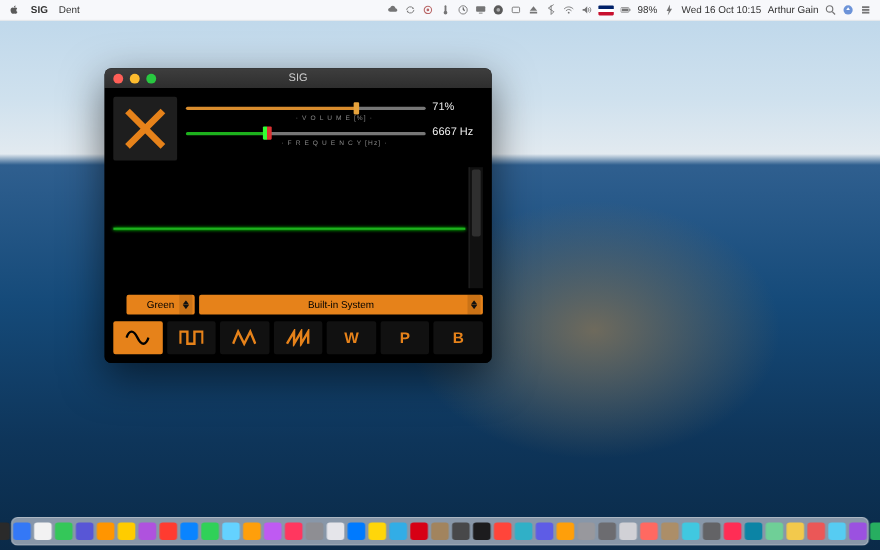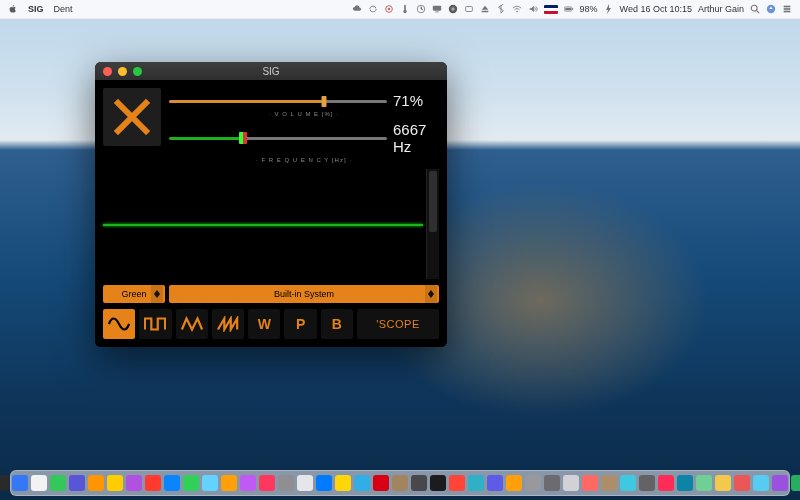--- a/index.html
+++ b/index.html
@@ -63,31 +63,31 @@
   .bigicon svg{width:40px;height:40px;}
 
   .sliders{flex:1;display:flex;flex-direction:column;gap:4px;padding-top:4px;}
   .srow{display:flex;align-items:center;gap:6px;}
   .strack{position:relative;flex:1;height:8px;}
   .strack .bar{position:absolute;left:0;right:0;top:3px;height:3px;border-radius:2px;}
   .strack.vol .bar{background:linear-gradient(to right,#d98d2e 0 71%,#777 71% 100%);}
   .strack.vol .thumb{position:absolute;top:-1px;left:71%;transform:translateX(-50%);width:5px;height:11px;background:#e6a23c;border-radius:1px;}
   .strack.freq .bar{background:linear-gradient(to right,#1db11d 0 34%,#777 34% 100%);}
   .strack.freq .meter{position:absolute;left:34%;transform:translateX(-50%);top:-2px;width:8px;height:12px;background:linear-gradient(90deg,#3f3 0 50%,#d33 50% 100%);border-radius:1px;}
-  .sval{width:46px;font-size:15px;color:#eee;text-align:left;}
+  .sval{width:46px;font-size:10px;color:#eee;text-align:left;}
   .slabel{font-size:6px;letter-spacing:1px;color:#888;text-align:center;margin-top:-2px;}
 
   .scope{
     margin-top:6px;height:110px;background:#000;position:relative;border:0;
   }
   .scope .trace{position:absolute;left:0;right:16px;top:50%;height:2px;background:linear-gradient(90deg,#1db11d,#1db11d);box-shadow:0 0 3px #0f0;}
   .scope .vscroll{position:absolute;right:0;top:0;bottom:0;width:12px;background:#111;border-left:1px solid #222;}
   .scope .vscroll .thumb{position:absolute;top:2px;left:2px;right:2px;height:55%;background:#2f2f2f;border-radius:2px;}
 
-  .cfgrow{display:flex;gap:4px;margin-top:6px;height:18px;}
+  .cfgrow{display:flex;gap:4px;margin-top:6px;height:18px;margin-left:12px;}
   .dd{background:#e6821a;color:#000;font-size:9px;display:flex;align-items:center;justify-content:center;border-radius:2px;position:relative;}
   .dd.small{width:62px;} .dd.big{flex:1;}
   .dd .chev{position:absolute;right:2px;top:0;bottom:0;width:12px;display:flex;flex-direction:column;align-items:center;justify-content:center;background:rgba(0,0,0,0.12);border-radius:0 2px 2px 0;}
   .dd .chev svg{width:6px;height:4px;}
   .gain{width:110px;background:#000;color:#e6821a;font-size:9px;display:flex;align-items:center;justify-content:center;border:1px solid #222;border-radius:2px;}
 
   .waverow{display:flex;gap:4px;margin-top:6px;height:30px;}
   .wbtn{flex:1;background:#111;border-radius:2px;display:flex;align-items:center;justify-content:center;color:#e6821a;font-weight:700;font-size:14px;}
   .wbtn.sel{background:#e6821a;color:#000;}
   .wbtn svg{width:22px;height:16px;}
@@ -301,21 +301,20 @@
             </svg>
         </div>
         <div class="wbtn">
           <svg viewBox="0 0 24 16">
               <path fill="none" stroke="#e6821a" stroke-width="2.4" d="M1 14 L8 2 V14 L15 2 V14 L22 2 V14"></path>
             </svg>
         </div>
         <div class="wbtn">W</div>
         <div class="wbtn">P</div>
         <div class="wbtn">B</div>
-        <div class="scopebtn">'SCOPE</div>
       </div>
     </div>
   </div>
 
   <div class="dock">
 
     <div class="dicon" style="background:#2a2a2a"></div>
     <div class="dicon" style="background:#3478f6"></div>
     <div class="dicon" style="background:#f2f2f2"></div>
     <div class="dicon" style="background:#34c759"></div>

